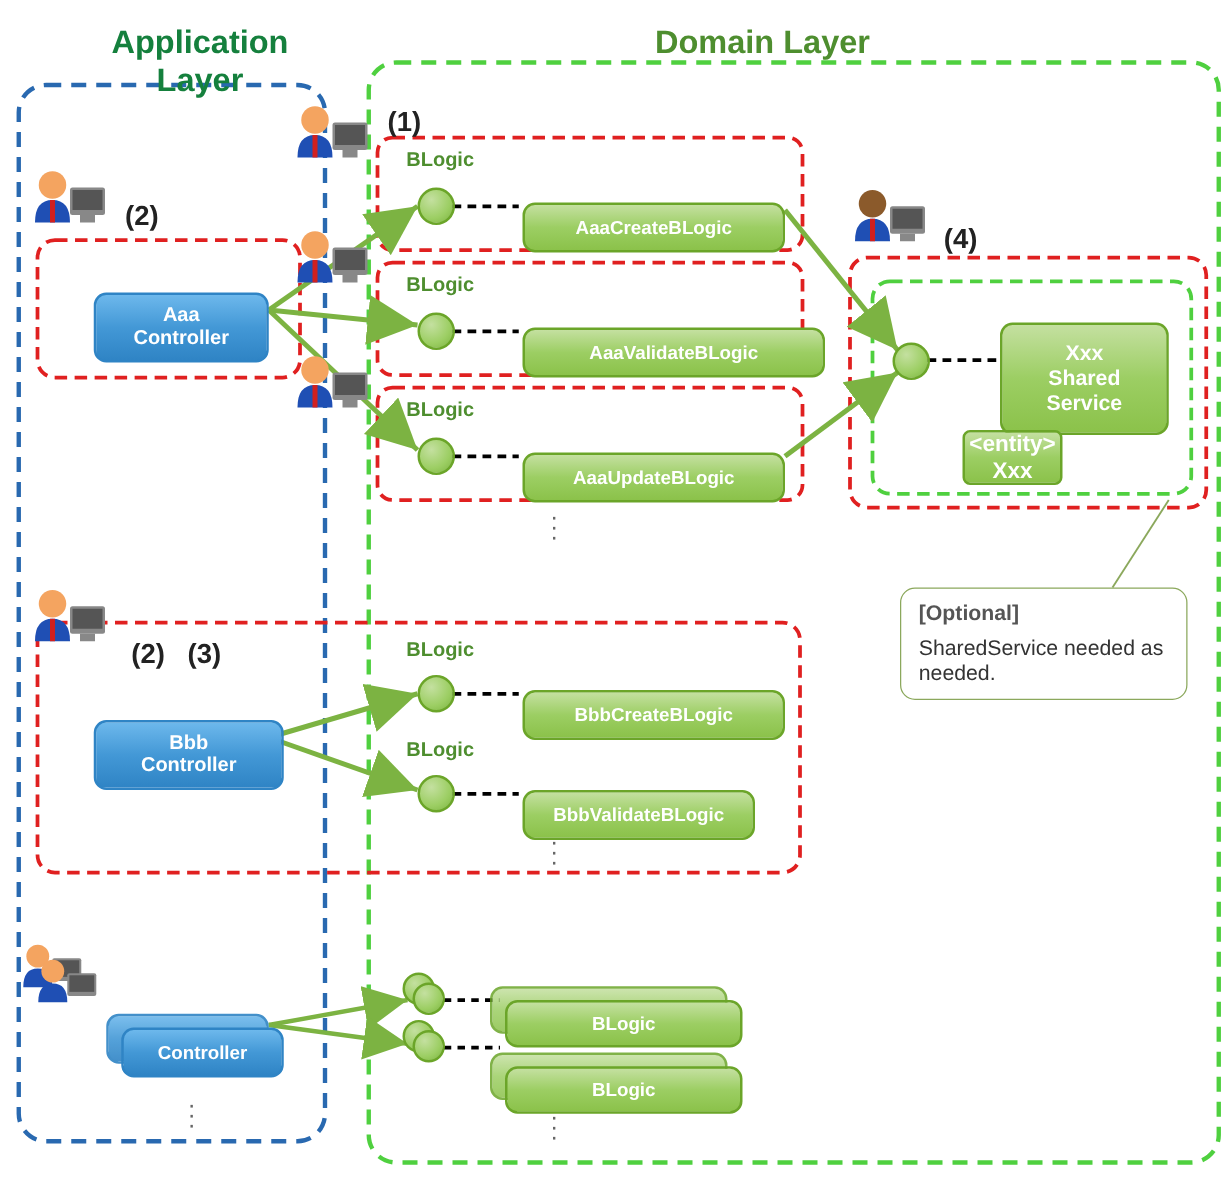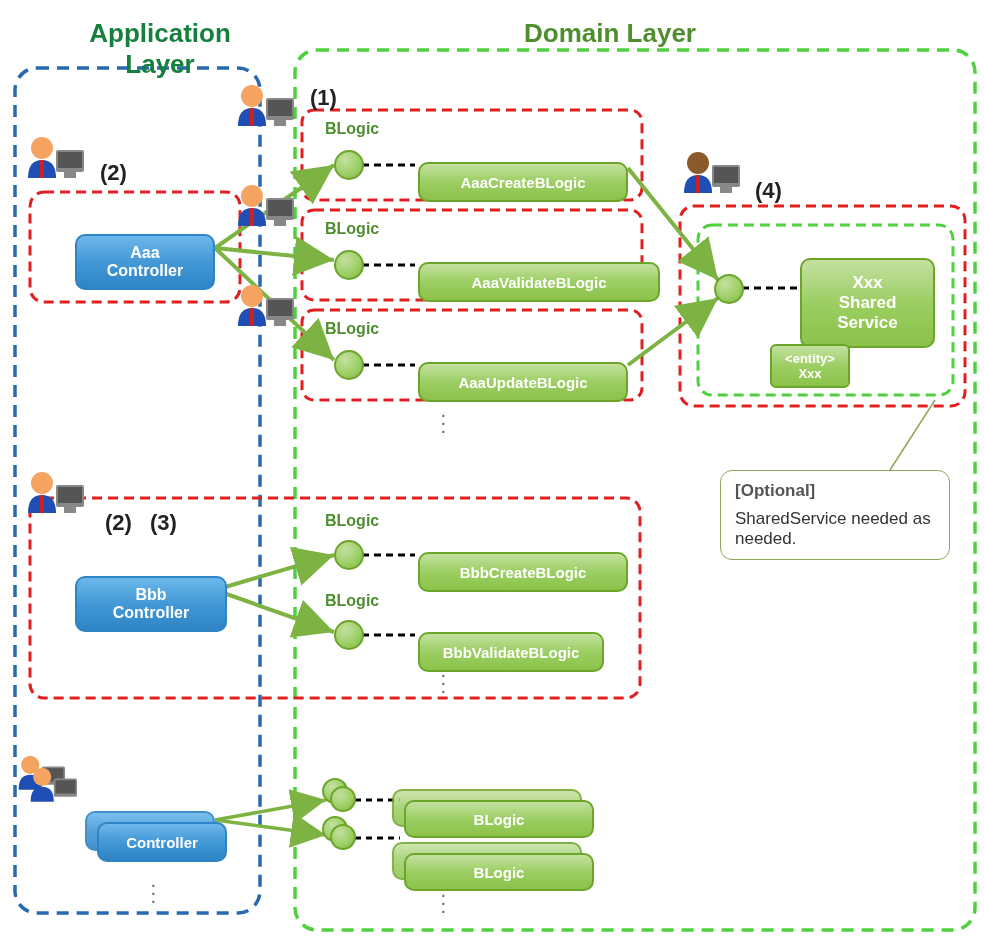--- a/index.html
+++ b/index.html
@@ -48,21 +48,21 @@
     background: linear-gradient(to bottom, #c4e0a0 0%, #9cce63 50%, #8bc24a 100%);
     border: 2px solid #6ba529;
     color: #fff;
     font-size: 17px;
     white-space: pre;
   }
   .entity-box {
     background: linear-gradient(to bottom, #c4e0a0 0%, #9cce63 50%, #8bc24a 100%);
     border: 2px solid #6ba529;
     color: #fff;
-    font-size: 13px;
+    font-size: 18px;
     white-space: pre;
     border-radius: 6px;
   }
   .stack-box {
     background: linear-gradient(to bottom, #c4e0a0 0%, #9cce63 50%, #8bc24a 100%);
     border: 2px solid #6ba529;
     color: #fff;
     font-size: 15px;
   }
   .stack-controller {

